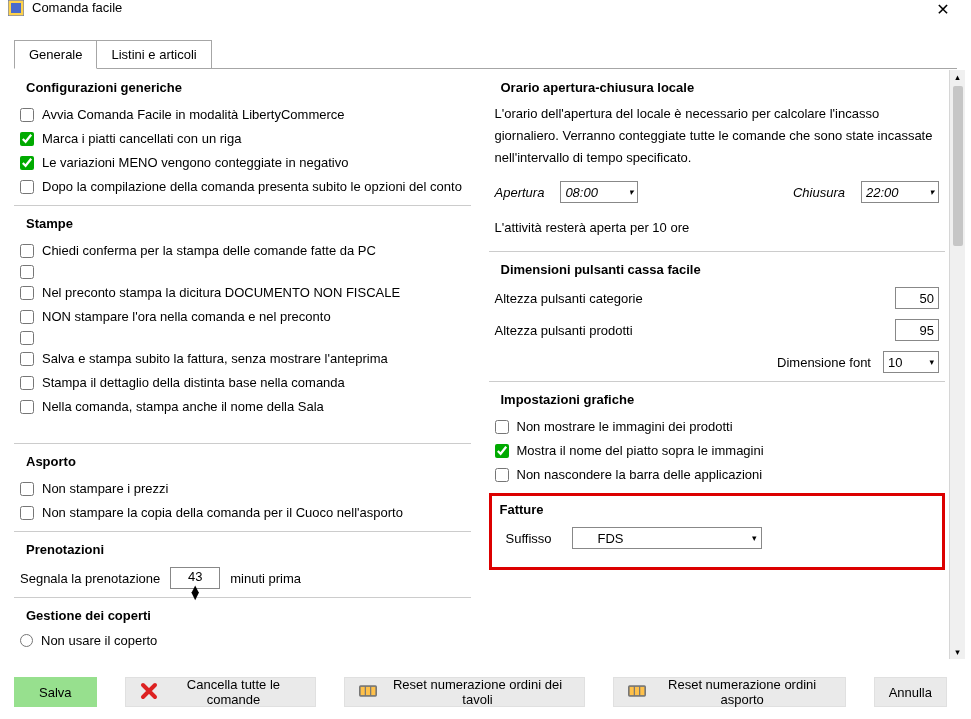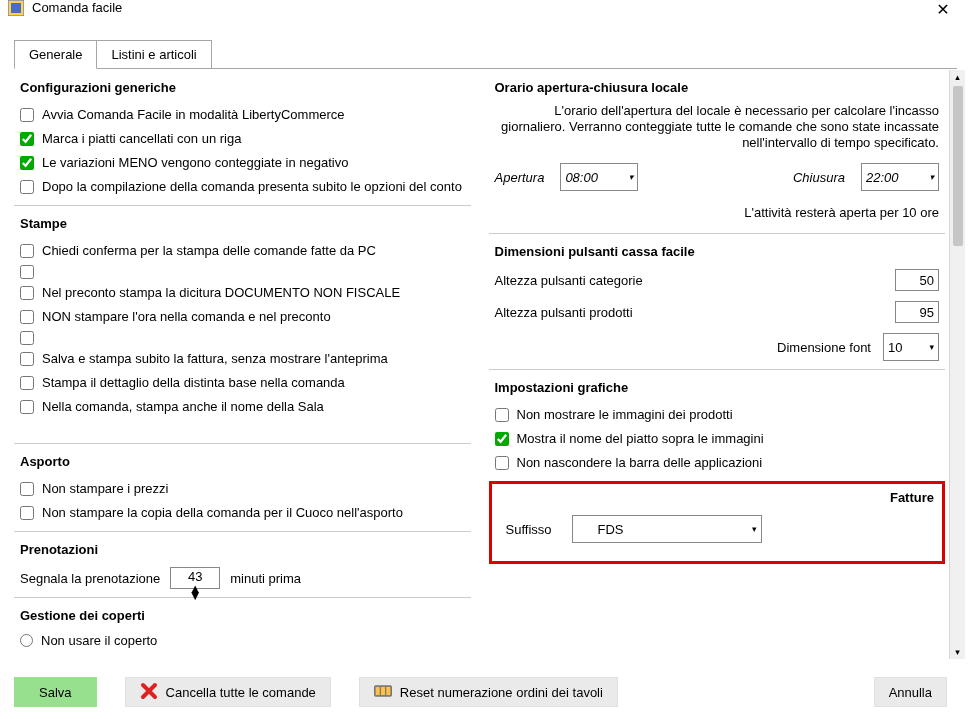--- a/index.html
+++ b/index.html
@@ -10,48 +10,48 @@
   .titlebar .close { width:40px; text-align:center; font-size:16px; cursor:default; }
   .tabs { display:flex; margin:10px 0 0 14px; }
   .tab { padding:6px 14px; border:1px solid #a6a6a6; background:#fff; cursor:default; }
   .tab.active { border-bottom:1px solid #fff; position:relative; z-index:2; }
   .tab:not(.active){ border-left:none; }
   .divider { border-top:1px solid #a6a6a6; margin-top:-1px; margin-left:14px; margin-right:14px; }
   .content { position:absolute; top:70px; left:14px; right:6px; bottom:60px; overflow:hidden; }
   .cols { display:flex; height:100%; }
   .col { flex:1; padding-right:6px; }
   .col + .col { margin-left:12px; }
-  .group-title { font-weight:600; margin:10px 0 8px 6px; }
+  .group-title { font-weight:600; margin:10px 0 8px 12px; }
   .cb-row { display:flex; align-items:center; padding:2px 0 2px 6px; line-height:20px; }
   .cb-row input[type=checkbox]{ width:14px; height:14px; margin:0 8px 0 0; accent-color:#0a0; }
   .sep { border-top:1px solid #ccc; margin:6px 0; }
   .inline { display:flex; align-items:center; gap:10px; padding:2px 0 2px 6px; }
   .num-input { width:44px; height:22px; border:1px solid #888; text-align:right; padding:0 4px; }
-  .combo { height:28px; border:1px solid #888; background:#fff; display:inline-flex; align-items:center; justify-content:space-between; padding:0 4px; }
+  .combo { height:22px; border:1px solid #888; background:#fff; display:inline-flex; align-items:center; justify-content:space-between; padding:0 4px; }
   .combo .caret { font-size:9px; margin-left:6px; }
   .wide-combo { width:190px;padding-left:25px; }
   .small-combo{ width:78px; }
   .mid-combo{ width:56px; }
   .spin { width:50px; height:22px; border:1px solid #888; display:flex; align-items:center;flex-direction:column; }
   .spin input { border:none; width:32px; text-align:center; outline:none; }
   .spin .arrows { display:flex; flex-direction:column; font-size:7px; line-height:7px; padding:0 2px; }
   .radio-row { display:flex; align-items:center; padding:2px 0 2px 6px; }
   .radio-row input[type=radio]{ margin:0 8px 0 0; }
   .scroll-right { position:absolute; right:0; top:0; bottom:0; width:16px; background:#f0f0f0; display:flex; flex-direction:column; align-items:center; justify-content:space-between; border-left:1px solid #d6d6d6;}
   .scroll-right .arr{ font-size:9px; padding:2px 0; }
   .scroll-right .thumb{ background:#c6c6c6; width:10px; flex:0.4; border-radius:2px; margin-top:2px;}
   .scroll-right .track{ flex:1; }
   .highlight-box { border:3px solid #dc0000; padding:6px 8px 16px 8px; margin-top:6px; }
   .btnbar { position:absolute; left:14px; right:24px; bottom:12px; display:flex; gap:28px; align-items:center;text-align:center; }
   .btn { height:30px; padding:0 14px; display:inline-flex; align-items:center; gap:8px; background:#eaeaea; border:1px solid #e0e0e0; cursor:default; }
   .btn.save{ background:#97e08e; border:1px solid #97e08e; padding:0 24px; }
   .btn.last{ margin-left:auto; }
   .x-icon svg, .num-icon svg { width:18px; height:18px; }
   .col-right-labelrow{ display:flex; align-items:center; justify-content:space-between; padding:2px 6px; margin-bottom:6px;}
-  .paragraph { padding:0 6px; line-height:16px; margin-bottom:12px;text-align:right;}
+  .paragraph { padding:0 6px; line-height:22px; margin-bottom:12px;}
   .orario-row{ display:flex; align-items:center; gap:20px; padding:0 6px; margin:10px 0 14px; }
   .orario-row .pair{ display:flex; align-items:center; gap:16px;font-style:italic;}
 </style>
 </head>
 <body>
 
 <div class="titlebar">
   <span class="icon">
     <svg viewBox="0 0 16 16">
         <rect x="0" y="0" width="16" height="16" fill="#ffd24a" stroke="#4a6bcc"></rect>
@@ -204,21 +204,21 @@
       <label class="cb-row">
           <input type="checkbox" checked="" style="">
           <span>Mostra il nome del piatto sopra le immagini</span>
         </label>
       <label class="cb-row">
           <input type="checkbox" style="">
           <span>Non nascondere la barra delle applicazioni</span>
         </label>
 
       <div class="highlight-box">
-        <div class="group-title" style="margin:0 0 8px 0;text-align:right;">Fatture</div>
+        <div class="group-title" style="margin:0 0 8px 0;">Fatture</div>
         <div class="inline" style="gap:20px;">
           <span>Suffisso</span>
           <div class="combo wide-combo">
               <span>FDS</span>
               <span class="caret">▾</span>
             </div>
         </div>
       </div>
     </div>
   </div>
@@ -243,16 +243,25 @@
   </div>
   <div class="btn">
     <span class="num-icon"><svg viewBox="0 0 22 14">
           <rect x="0" y="0" width="22" height="14" rx="2" fill="#777"></rect>
           <rect x="2" y="2" width="5" height="10" fill="#ffc14a"></rect>
           <rect x="8.5" y="2" width="5" height="10" fill="#ffc14a"></rect>
           <rect x="15" y="2" width="5" height="10" fill="#ffc14a"></rect>
         </svg></span>
     <span>Reset numerazione ordini dei tavoli</span>
   </div>
+  <div class="btn">
+    <span class="num-icon"><svg viewBox="0 0 22 14">
+          <rect x="0" y="0" width="22" height="14" rx="2" fill="#777"></rect>
+          <rect x="2" y="2" width="5" height="10" fill="#ffc14a"></rect>
+          <rect x="8.5" y="2" width="5" height="10" fill="#ffc14a"></rect>
+          <rect x="15" y="2" width="5" height="10" fill="#ffc14a"></rect>
+        </svg></span>
+    <span>Reset numerazione ordini asporto</span>
+  </div>
   <div class="btn last">
       <span>Annulla</span>
     </div>
 </div>
 
 </body></html>

